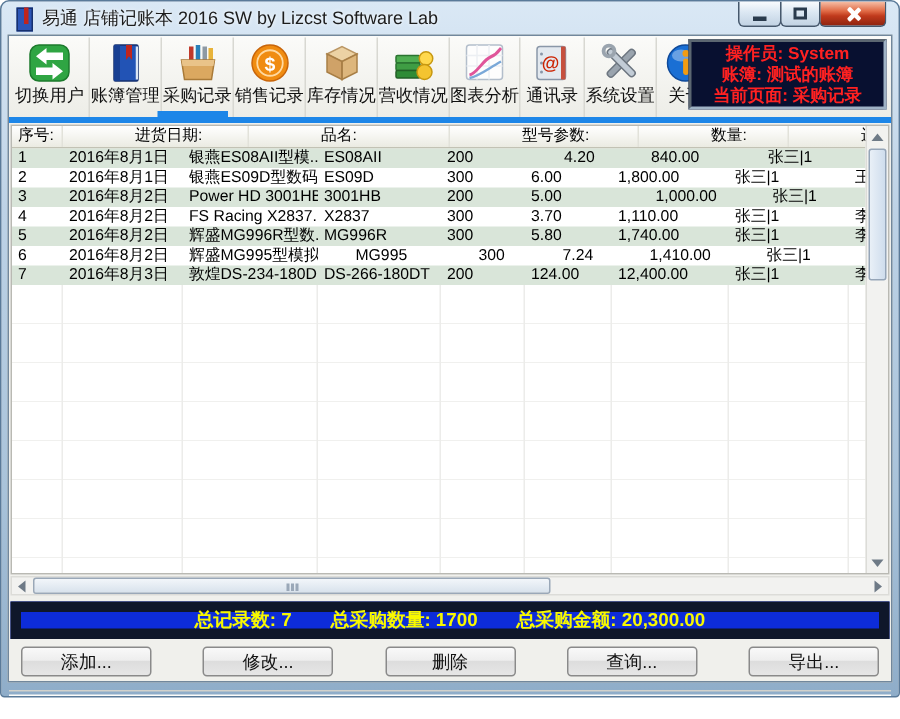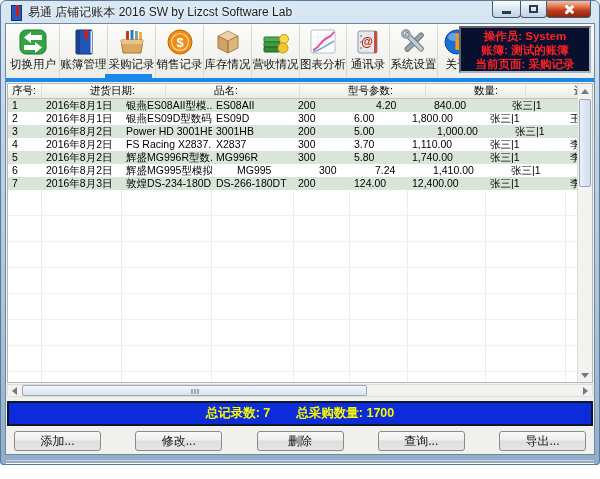--- a/index.html
+++ b/index.html
@@ -65,21 +65,21 @@
   .hscroll{position:absolute;top:360px;left:1px;right:1px;height:13px;background:#f2f2f0;border:1px solid #dcdcd8;box-sizing:border-box;}
   .harrow{position:absolute;top:0;width:13px;height:11px;display:flex;align-items:center;justify-content:center;}
   .tri-left{width:0;height:0;border-top:4px solid transparent;border-bottom:4px solid transparent;border-right:5px solid #6e7a86;}
   .tri-right{width:0;height:0;border-top:4px solid transparent;border-bottom:4px solid transparent;border-left:5px solid #6e7a86;}
   .hthumb{position:absolute;left:14px;top:0;width:345px;height:11px;border:1px solid #9aa8b8;border-radius:2px;
     background:linear-gradient(180deg,#f2f6fa,#d8e2ec);box-sizing:border-box;}
   .grip{position:absolute;left:50%;top:3px;width:2px;height:5px;margin-left:-4px;background:#9aa8b8;
     box-shadow:3px 0 0 #9aa8b8,6px 0 0 #9aa8b8;}
   
   .summary{position:absolute;top:377px;left:1px;right:1px;height:25px;background:#0d2cd9;
-    border:2px solid #0f172a;box-sizing:border-box;display:flex;align-items:center;justify-content:center;}
+    border:7px solid #0f172a;box-sizing:border-box;display:flex;align-items:center;justify-content:center;}
   .summary span{color:#f8f800;font-weight:bold;font-size:12.5px;margin:0 13px;white-space:nowrap;}
   
   .actions{position:absolute;top:407px;left:1px;right:1px;height:21px;display:flex;
     justify-content:space-between;padding:0 7px;box-sizing:border-box;}
   .abtn{width:87px;height:20px;box-sizing:border-box;border:1px solid #8a8a8a;border-radius:3px;
     background:linear-gradient(180deg,#f9f9f9,#eeeeee 45%,#dddddd 50%,#e6e6e6);
     font-size:12px;color:#111;display:flex;align-items:center;justify-content:center;cursor:pointer;}
   .footer-groove{position:absolute;top:436px;left:0;right:0;height:2px;border-top:1px solid #d2d2cc;border-bottom:1px solid #fcfcfa;}
 </style>
 </head>
@@ -359,20 +359,21 @@
           <div class="grip"></div>
         </div>
       <div class="harrow" style="right:0">
           <div class="tri-right"></div>
         </div>
     </div>
 
     <div class="summary">
       <span>总记录数: 7</span>
       <span>总采购数量: 1700</span>
+      <span>总采购金额: 20,300.00</span>
     </div>
 
     <div class="actions">
       <div class="abtn">添加...</div>
       <div class="abtn">修改...</div>
       <div class="abtn">删除</div>
       <div class="abtn">查询...</div>
       <div class="abtn">导出...</div>
     </div>
 

